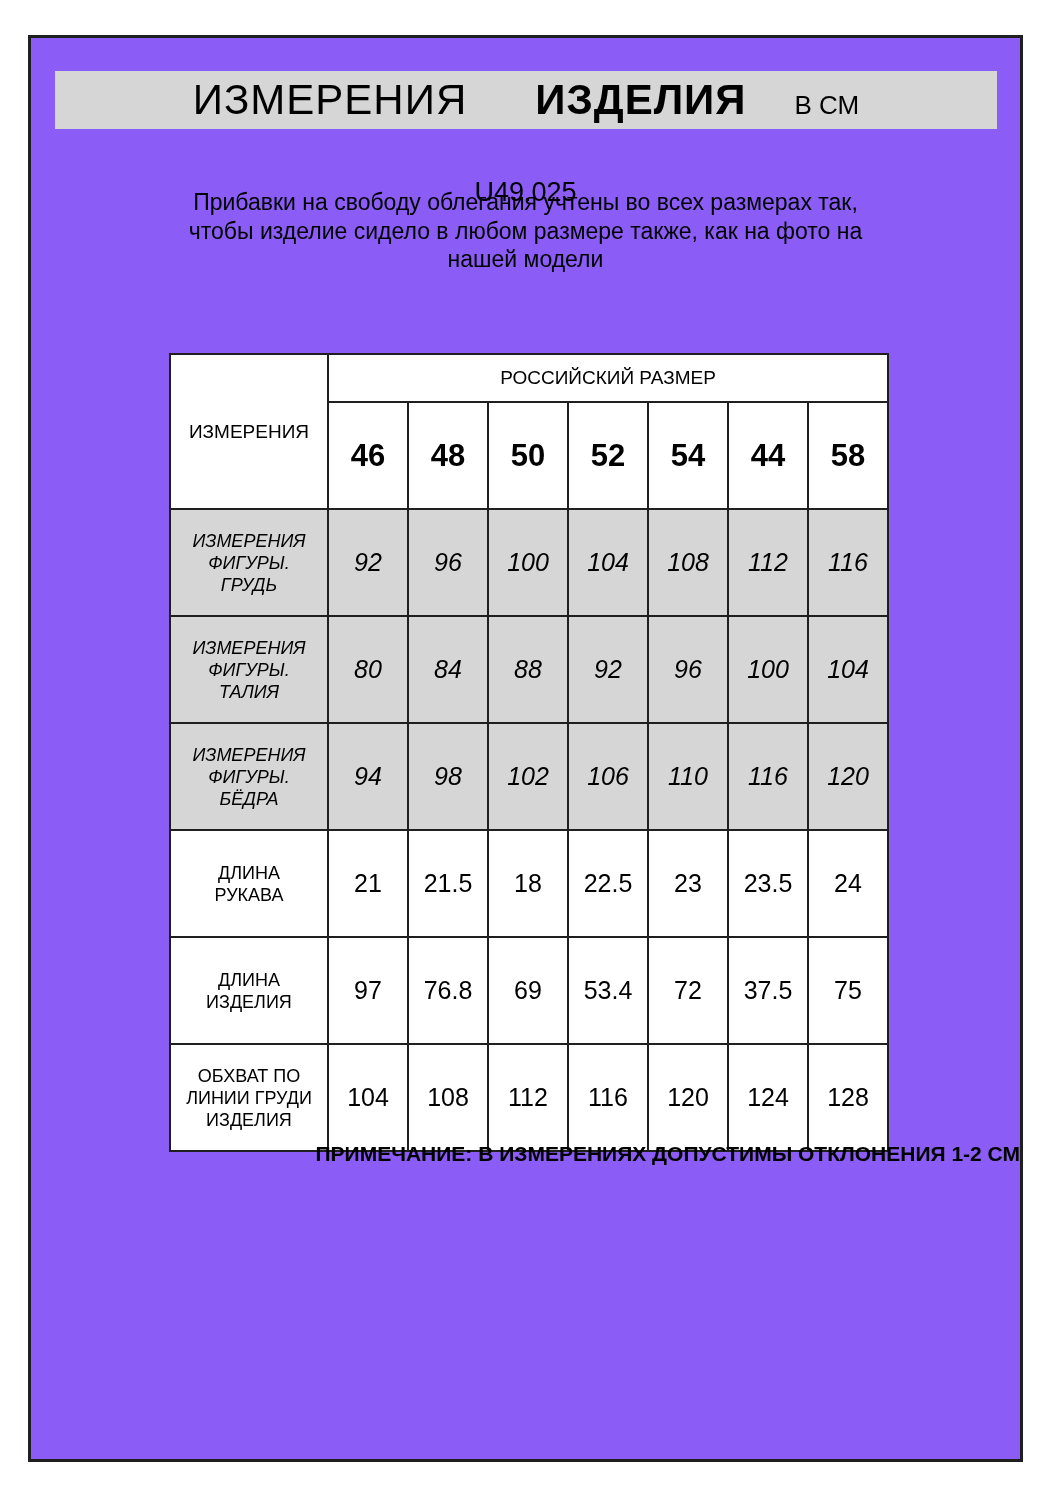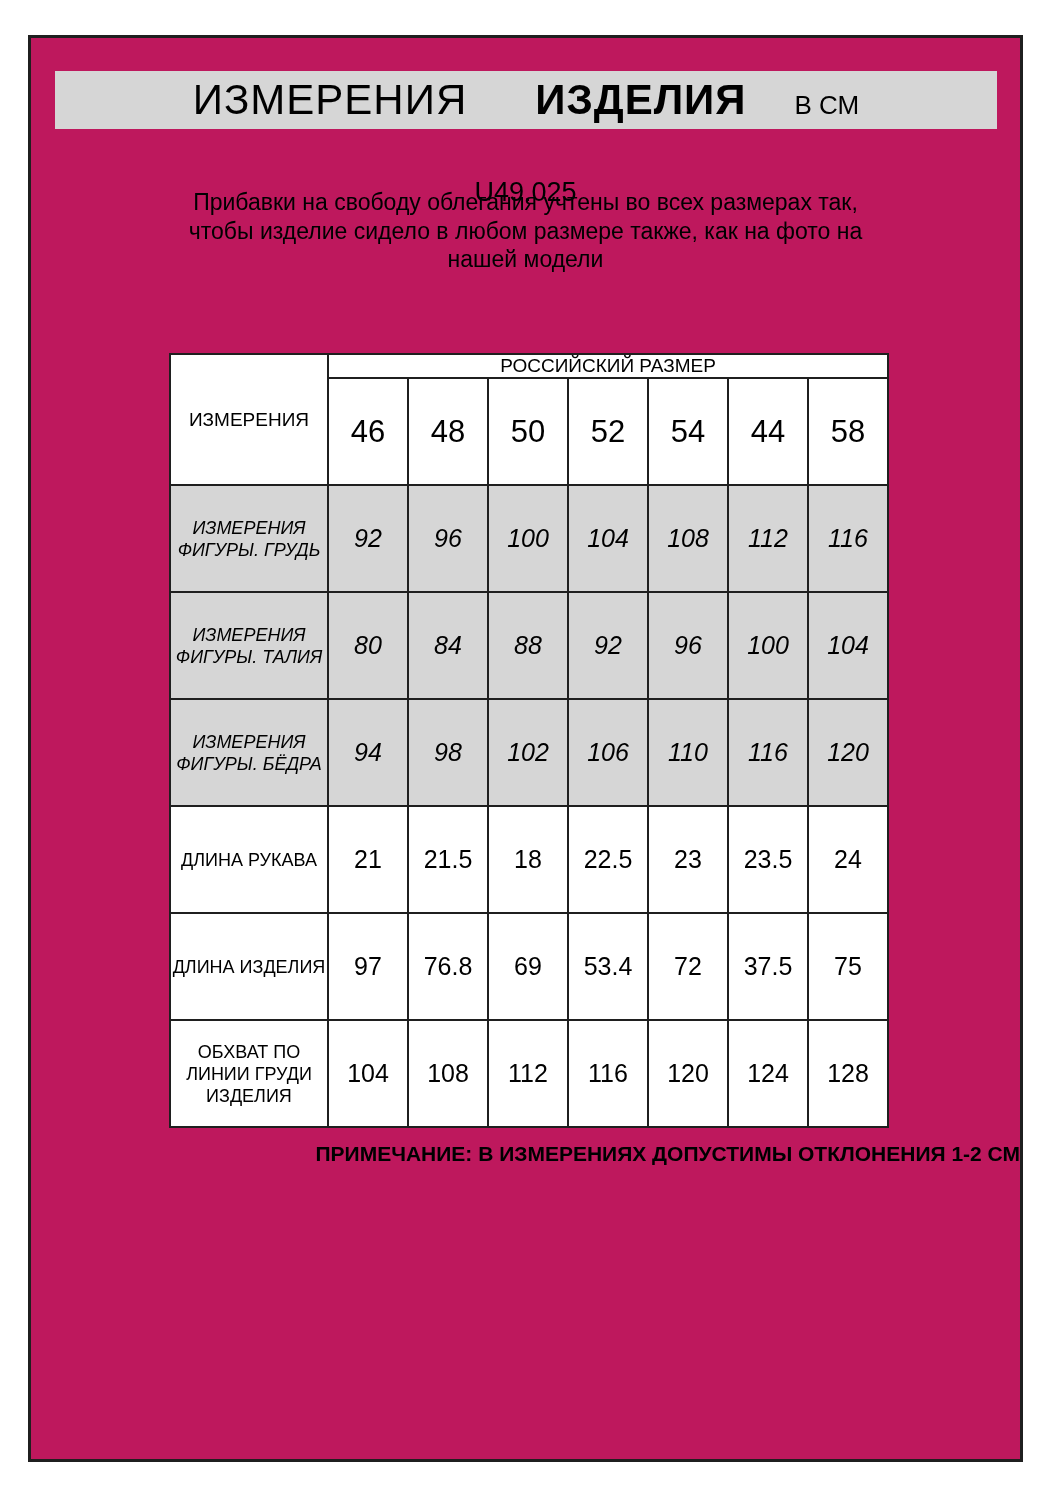--- a/index.html
+++ b/index.html
@@ -15,21 +15,21 @@
     color: #000000;
     overflow: hidden;
   }
   .frame {
     position: absolute;
     left: 28px;
     top: 35px;
     width: 989px;
     height: 1421px;
     border: 3px solid var(--border-color, #1f1f1f);
-    background: #be185d;
+    background: #8b5cf6;
   }
   .title-band {
     position: absolute;
     left: 24px;
     top: 33px;
     width: 942px;
     height: 58px;
     background: var(--band-gray, #d6d6d6);
     text-align: center;
     line-height: 58px;
@@ -72,36 +72,36 @@
     position: absolute;
     left: 138px;
     top: 315px;
     border-collapse: collapse;
     table-layout: fixed;
   }
   .size-table td {
     border: 2px solid var(--border-color, #1f1f1f);
     text-align: center;
     vertical-align: middle;
-    padding: 0;
+    padding: 12px;
     background: #ffffff;
   }
   .group-header-cell {
     height: 22px;
     font-size: 19px;
   }
   .corner-cell {
     font-size: 19px;
   }
   tr.size-header-row {
     height: 107px;
   }
   .size-cell {
     font-size: 31px;
-    font-weight: normal;
+    font-weight: bold;
   }
   .size-table tbody tr {
     height: 107px;
   }
   .label-cell {
     font-size: 18px;
     line-height: 22px;
     white-space: pre-line;
   }
   .value-cell {

